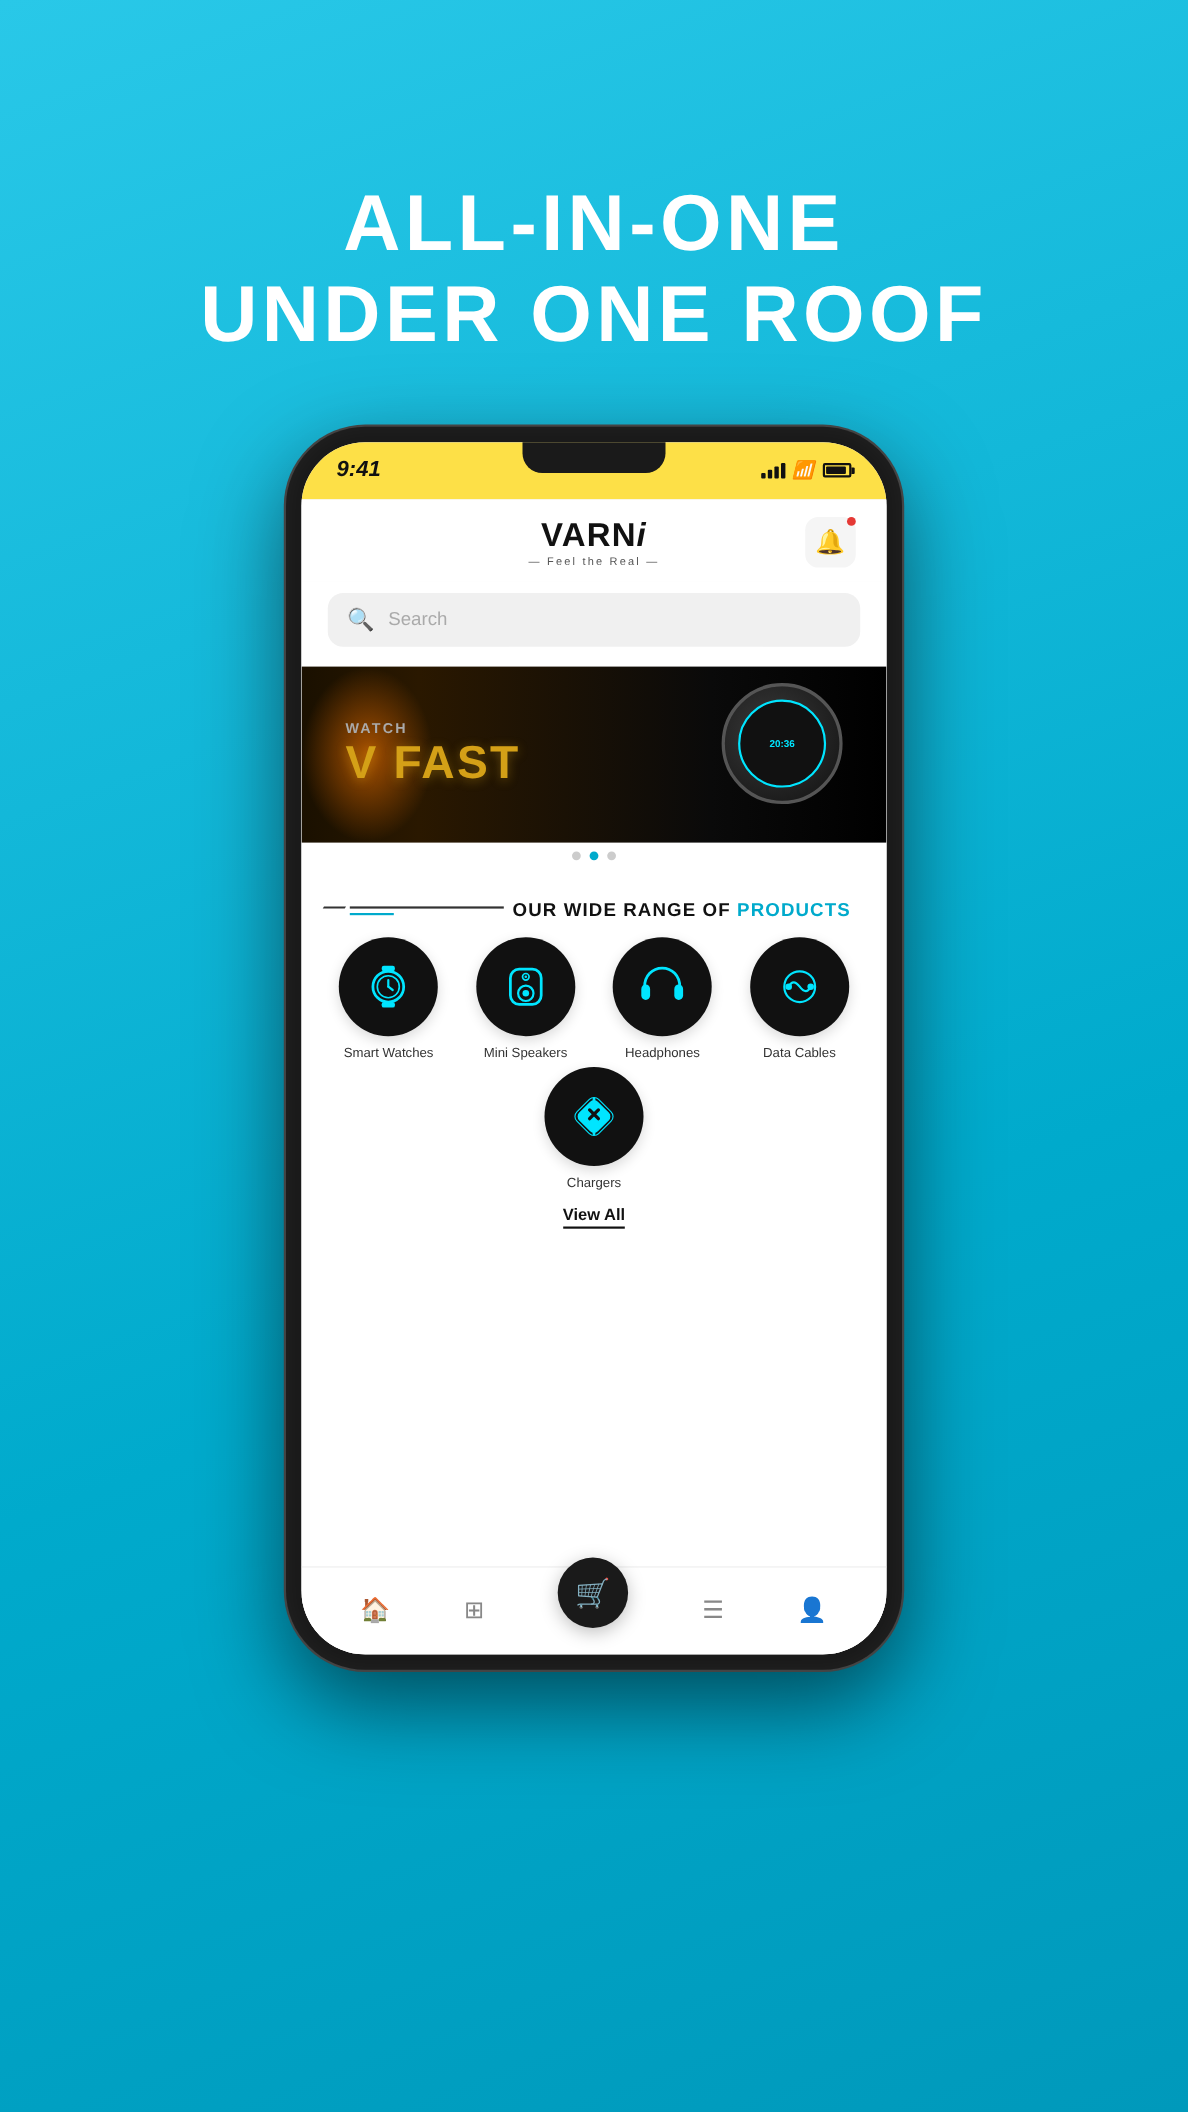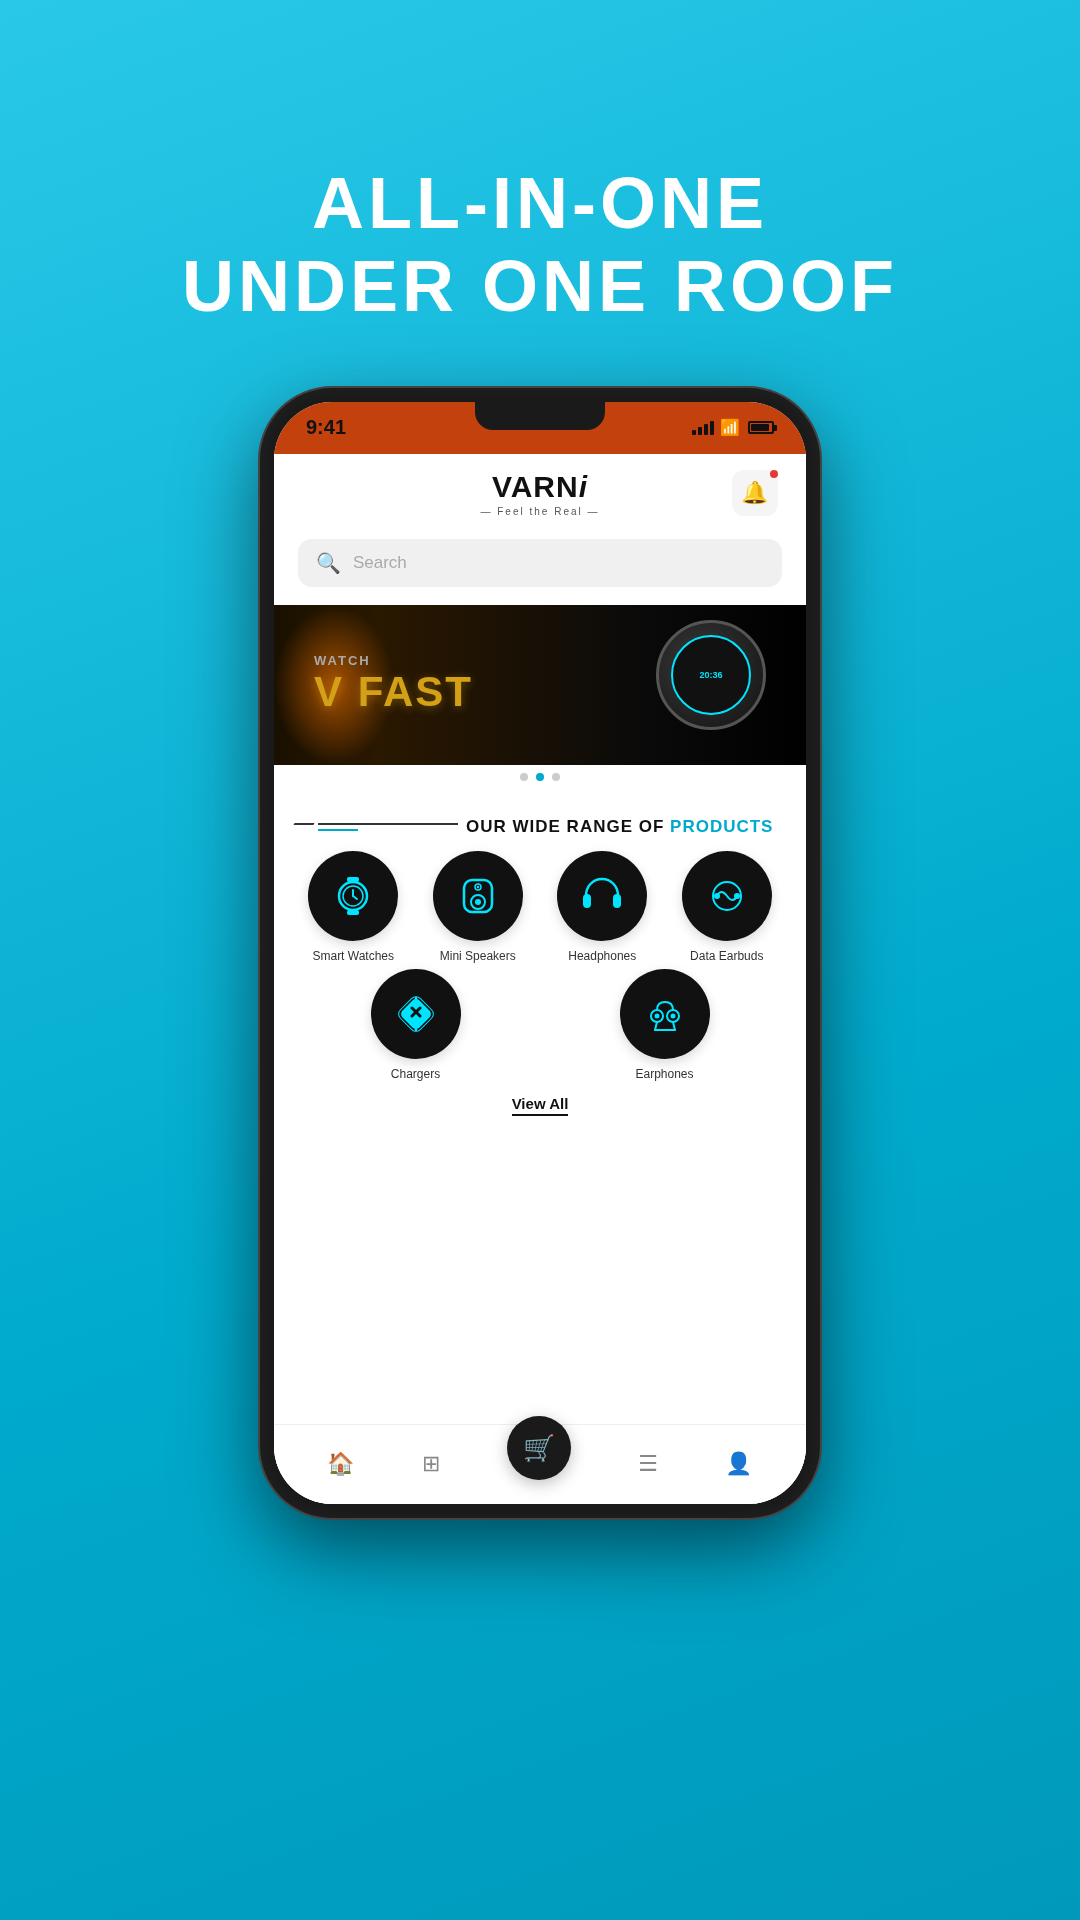--- a/index.html
+++ b/index.html
@@ -50,27 +50,28 @@
       top: 14px; left: 14px; right: 14px; bottom: 14px;
       background: #f5f5f5;
       border-radius: 58px;
       overflow: hidden;
       display: flex;
       flex-direction: column;
     }
 
     
     .status-bar {
-      background: #c2410c;
+      background: #fde047;
       height: 52px;
       display: flex;
       align-items: center;
       justify-content: space-between;
       padding: 0 32px;
       flex-shrink: 0;
+      font-style: italic;
     }
     .status-time {
       font-size: 20px;
       font-weight: 700;
       color: #111;
     }
     .status-icons {
       display: flex;
       align-items: center;
       gap: 6px;
@@ -535,52 +536,37 @@
 
           <div class="category-item">
             <div class="cat-circle">
               <svg viewBox="0 0 48 48" fill="none" xmlns="http://www.w3.org/2000/svg">
                 <circle cx="24" cy="24" r="14" stroke="#00e5ff" stroke-width="2" fill="none"></circle>
                 <path d="M14 24 Q18 16 24 24 Q30 32 34 24" stroke="#00e5ff" stroke-width="2" fill="none"></path>
                 <circle cx="14" cy="24" r="3" fill="#00e5ff"></circle>
                 <circle cx="34" cy="24" r="3" fill="#00e5ff"></circle>
               </svg>
             </div>
-            <span class="cat-label">Data Earbuds</span>
+            <span class="cat-label">Data Cables</span>
           </div>
 
           <div class="category-item">
             <div class="cat-circle">
               <svg viewBox="0 0 48 48" fill="none" xmlns="http://www.w3.org/2000/svg">
                 <rect x="12" y="12" width="24" height="24" rx="5" transform="rotate(45 24 24)" fill="#00e5ff"></rect>
                 <rect x="10" y="10" width="28" height="28" rx="6" transform="rotate(45 24 24)" stroke="#00e5ff" stroke-width="1" fill="none"></rect>
                 <line x1="20" y1="18" x2="28" y2="26" stroke="#111" stroke-width="3" stroke-linecap="round"></line>
                 <line x1="28" y1="18" x2="20" y2="26" stroke="#111" stroke-width="3" stroke-linecap="round"></line>
                 <line x1="24" y1="8" x2="24" y2="14" stroke="#00e5ff" stroke-width="2.5" stroke-linecap="round"></line>
                 <line x1="24" y1="34" x2="24" y2="40" stroke="#00e5ff" stroke-width="2.5" stroke-linecap="round"></line>
               </svg>
             </div>
             <span class="cat-label">Chargers</span>
           </div>
 
-          <div class="category-item">
-            <div class="cat-circle">
-              <svg viewBox="0 0 48 48" fill="none" xmlns="http://www.w3.org/2000/svg">
-                <circle cx="16" cy="26" r="6" stroke="#00e5ff" stroke-width="2" fill="none"></circle>
-                <circle cx="32" cy="26" r="6" stroke="#00e5ff" stroke-width="2" fill="none"></circle>
-                <circle cx="16" cy="26" r="2.5" fill="#00e5ff"></circle>
-                <circle cx="32" cy="26" r="2.5" fill="#00e5ff"></circle>
-                <path d="M16 20 Q16 12 24 12 Q32 12 32 20" stroke="#00e5ff" stroke-width="2" fill="none"></path>
-                <line x1="16" y1="32" x2="14" y2="40" stroke="#00e5ff" stroke-width="2" stroke-linecap="round"></line>
-                <line x1="32" y1="32" x2="34" y2="40" stroke="#00e5ff" stroke-width="2" stroke-linecap="round"></line>
-                <line x1="14" y1="40" x2="34" y2="40" stroke="#00e5ff" stroke-width="2" stroke-linecap="round"></line>
-              </svg>
-            </div>
-            <span class="cat-label">Earphones</span>
-          </div>
 
         </div>
 
         <div class="view-all-wrap">
           <span class="view-all-btn">View All</span>
         </div>
 
       </div>
 
       <div class="bottom-nav">

